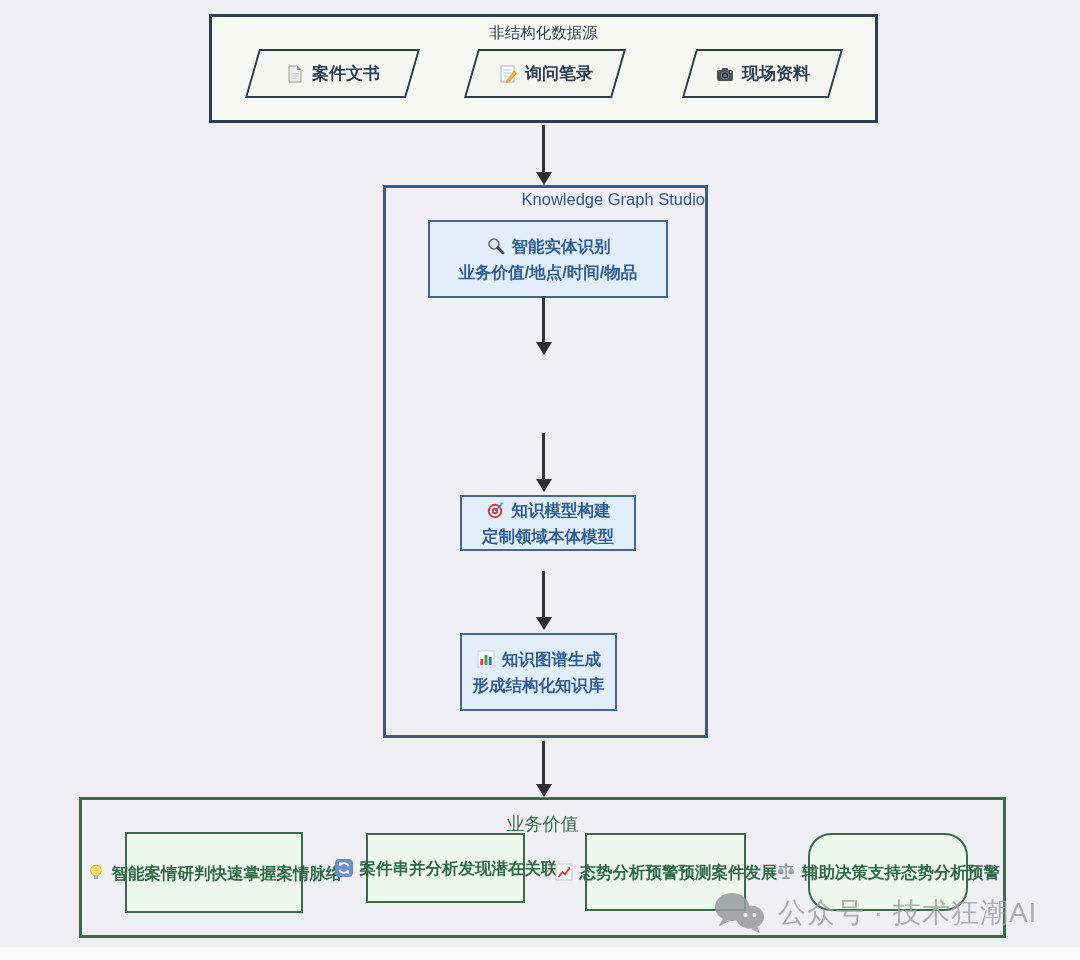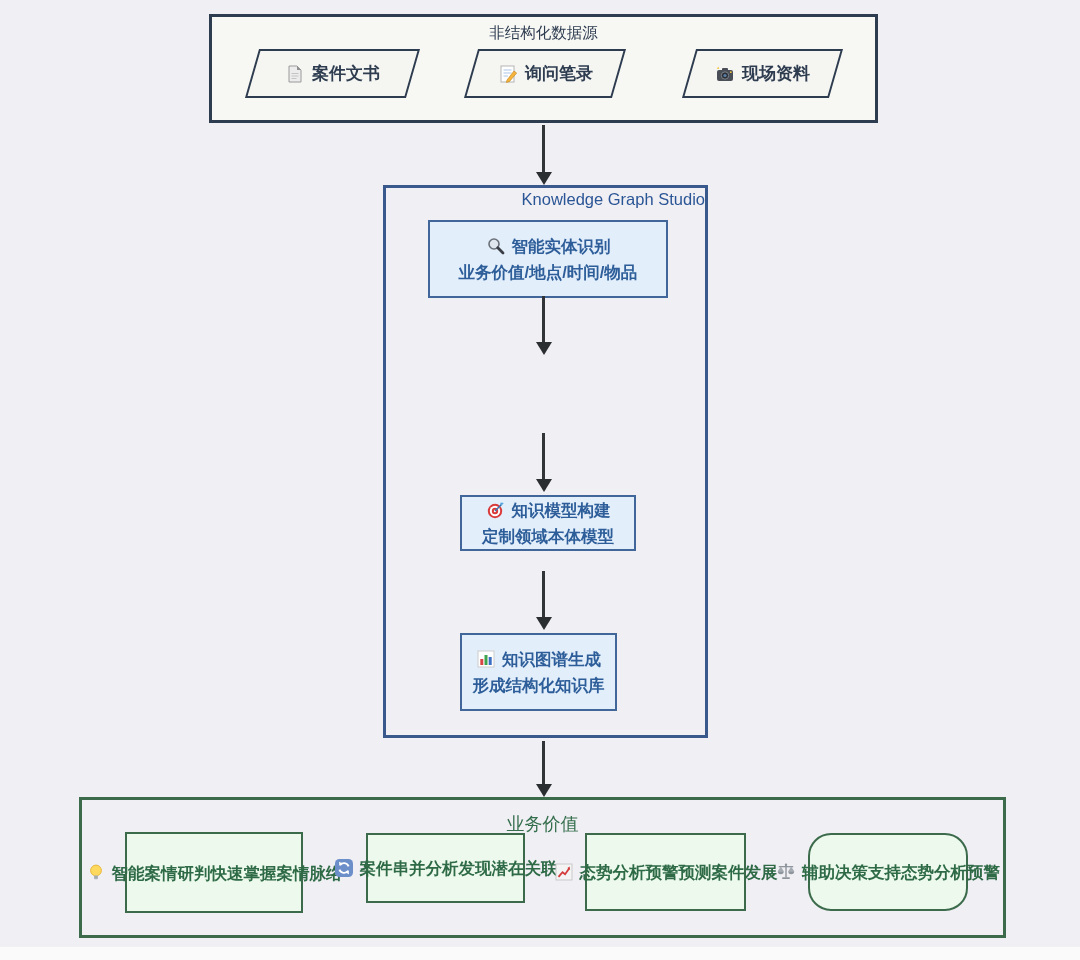--- a/index.html
+++ b/index.html
@@ -222,15 +222,28 @@
               <path d="M1.8 9.2a3 3 0 0 0 6 0z" fill="#8f959c"></path>
               <path d="M12.2 9.2a3 3 0 0 0 6 0z" fill="#8f959c"></path>
             </svg>
           </span>
         <span>辅助决策支持</span>
       </div>
       <div class="box-line2">态势分析预警</div>
     </div>
   </div>
 
+  <div class="watermark">
+    <span class="icon">
+        <svg viewBox="0 0 56 48">
+          <ellipse cx="20" cy="18" rx="17" ry="14" fill="#9a9aa0"></ellipse>
+          <path d="M11 29l-4 8 10-4.5z" fill="#9a9aa0"></path>
+          <ellipse cx="38" cy="28" rx="14" ry="11.5" fill="#9a9aa0"></ellipse>
+          <path d="M45 37l3 7-8.5-3.5z" fill="#9a9aa0"></path>
+          <circle cx="33.5" cy="26" r="2" fill="#f0eff4"></circle>
+          <circle cx="42.5" cy="26" r="2" fill="#f0eff4"></circle>
+        </svg>
+      </span>
+    <span class="watermark-text">公众号 · 技术狂潮AI</span>
+  </div>
 
   <div class="bottom-strip"></div>
 </div>
 
 </body></html>

